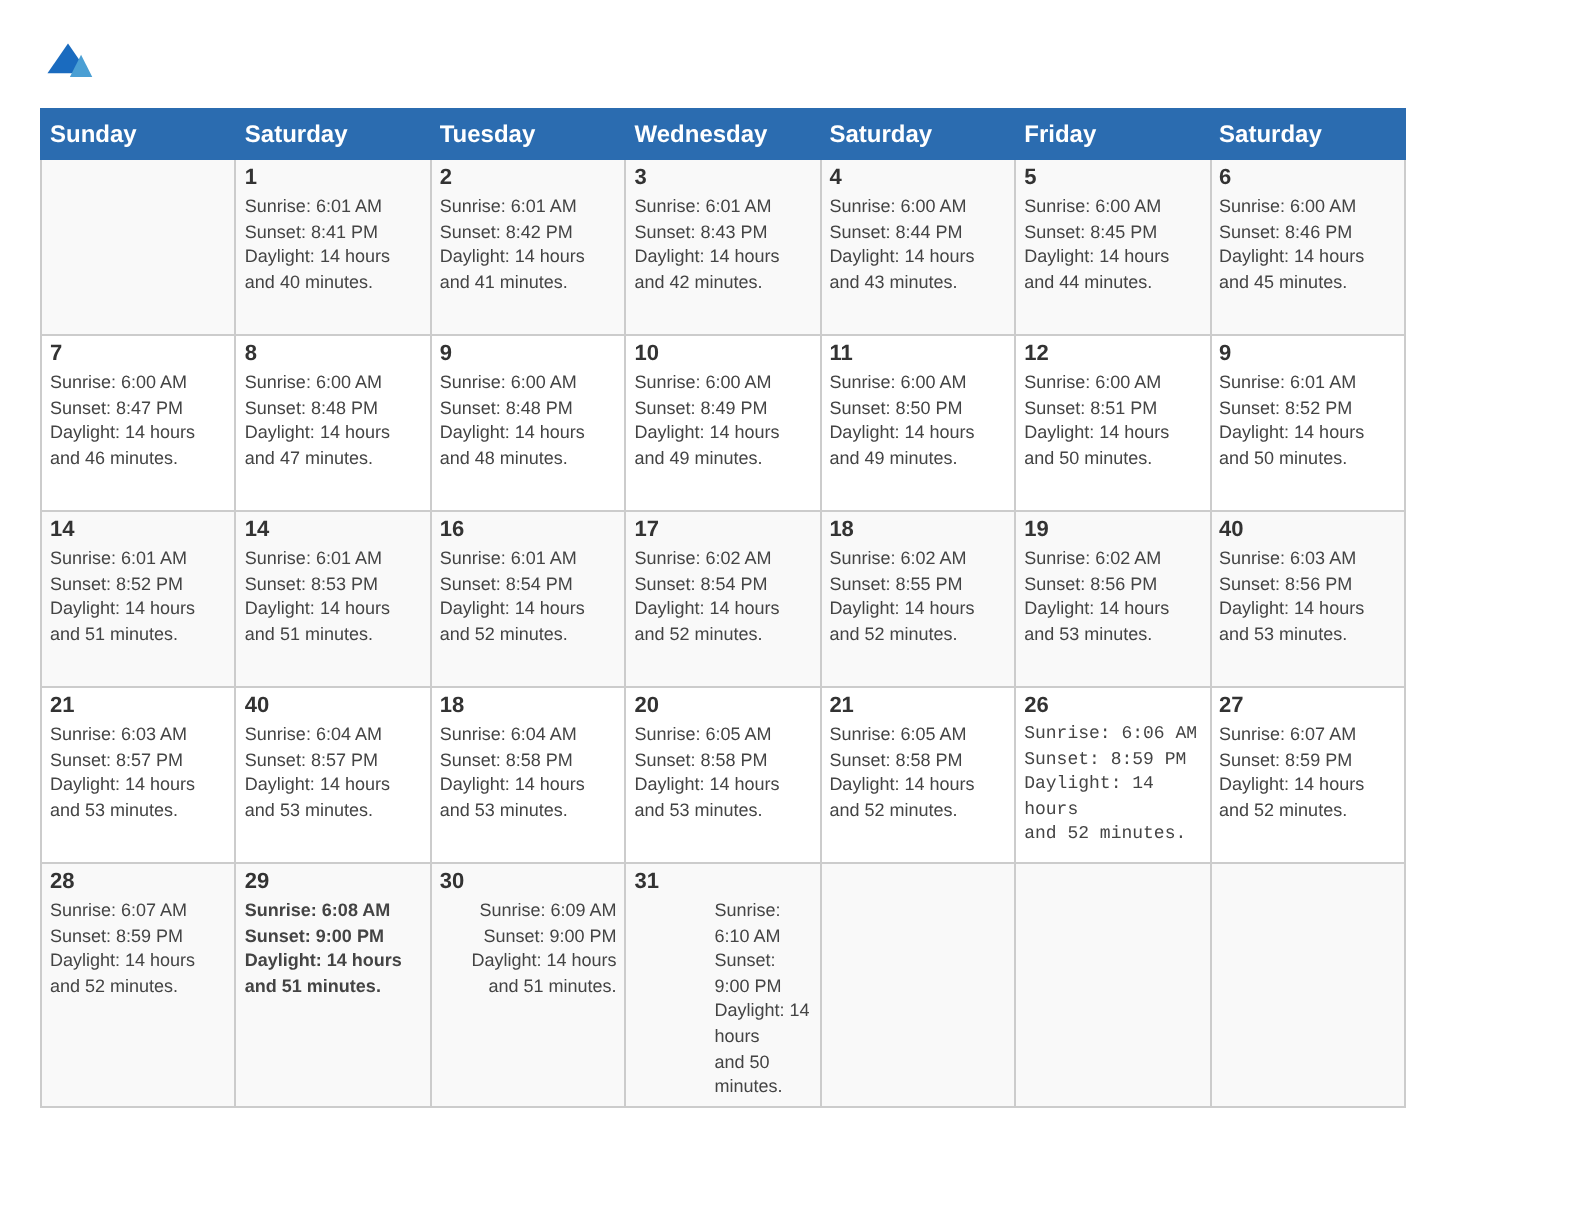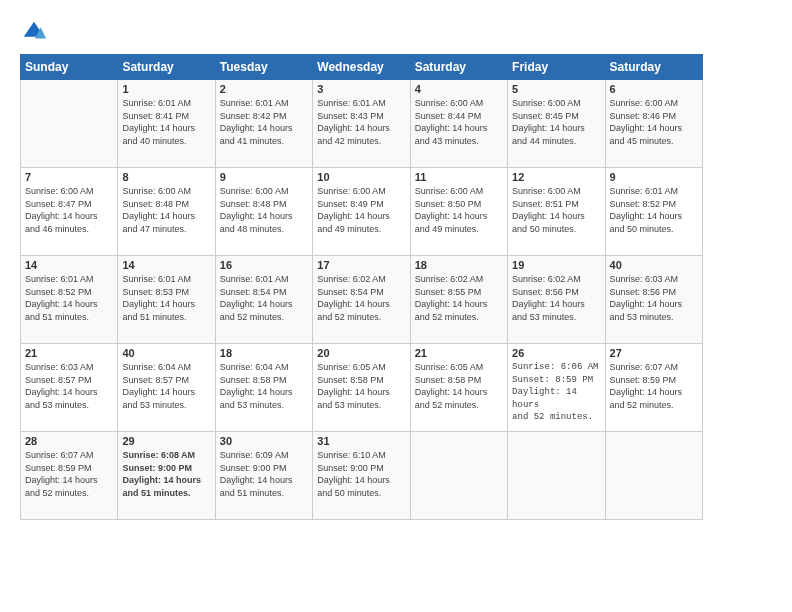--- a/index.html
+++ b/index.html
@@ -344,28 +344,28 @@
           </td>
           <td>
             <span class="day-num">29</span>
             <div class="day-info" style="white-space: pre-line; font-weight: bold;">Sunrise: 6:08 AM
 Sunset: 9:00 PM
 Daylight: 14 hours
 and 51 minutes.</div>
           </td>
           <td>
             <span class="day-num">30</span>
-            <div class="day-info" style="white-space: pre-line;">Sunrise: 6:09 AM
+            <div class="day-info" style="white-space: pre-line; text-align: right;">Sunrise: 6:09 AM
 Sunset: 9:00 PM
 Daylight: 14 hours
 and 51 minutes.</div>
           </td>
           <td>
             <span class="day-num">31</span>
-            <div class="day-info" style="white-space: pre-line;">Sunrise: 6:10 AM
+            <div class="day-info" style="white-space: pre-line; margin-left: 40px;">Sunrise: 6:10 AM
 Sunset: 9:00 PM
 Daylight: 14 hours
 and 50 minutes.</div>
           </td>
           <td class="empty-cell"></td>
           <td class="empty-cell"></td>
           <td class="empty-cell"></td>
         </tr>
       </tbody>
   </table>

